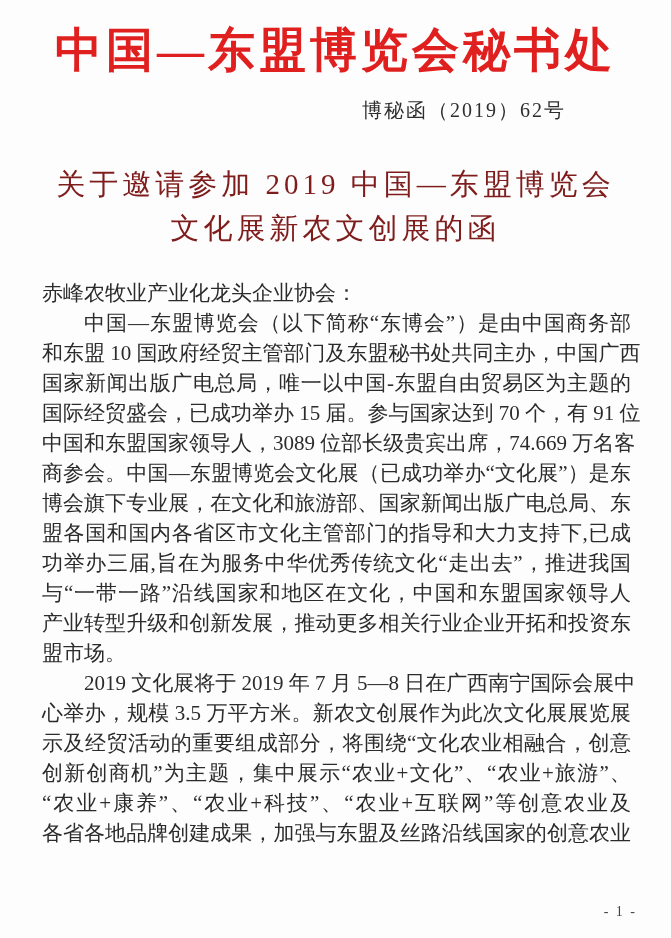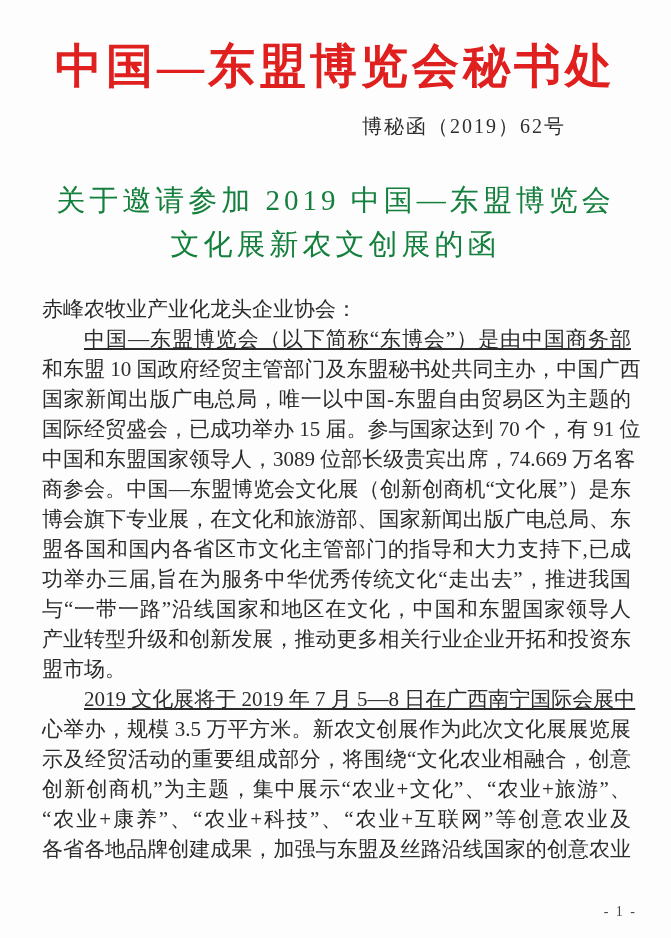--- a/index.html
+++ b/index.html
@@ -11,21 +11,21 @@
     position: relative;
     width: 671px;
     height: 938px;
     margin: 0 auto;
     background: #fdfdfd;
     overflow: hidden;
     font-family: "Liberation Serif", "DejaVu Serif", serif;
     color: #2b2b2b;
   }
   .org-name {
-    padding-top: 32px;
+    padding-top: 16px;
     text-align: center;
     font-size: 47px;
     line-height: 68px;
     font-weight: bold;
     letter-spacing: 4px;
     color: #e01f1f;
     white-space: nowrap;
   }
   .doc-number {
     margin-top: 12px;
@@ -35,40 +35,39 @@
     letter-spacing: 2px;
     color: #2e2e2e;
     white-space: nowrap;
   }
   .doc-title {
     margin-top: 38px;
     text-align: center;
     font-size: 29px;
     line-height: 44px;
     letter-spacing: 4px;
-    color: #15803d;
+    color: #7f1d1d;
   }
   .body-text {
     margin: 28px 40px 0 42px;
     font-size: 21px;
     line-height: 30px;
   }
   .line {
     height: 30px;
     text-align: justify;
     text-align-last: justify;
     white-space: nowrap;
   }
   .line.noj {
     text-align: right;
     text-align-last: left;
   }
   .line.indent {
     text-indent: 2em;
-    text-decoration: underline;
   }
   .page-number {
     position: absolute;
     right: 34px;
     bottom: 18px;
     font-size: 14px;
     letter-spacing: 2px;
     color: #444444;
   }
 </style>
@@ -88,21 +87,21 @@
 
   <div class="body-text">
     <div class="line noj">赤峰农牧业产业化龙头企业协会：</div>
 
     <div>
       <div class="line indent">中国—东盟博览会（以下简称“东博会”）是由中国商务部</div>
       <div class="line">和东盟 10 国政府经贸主管部门及东盟秘书处共同主办，中国广西</div>
       <div class="line">国家新闻出版广电总局，唯一以中国-东盟自由贸易区为主题的</div>
       <div class="line">国际经贸盛会，已成功举办 15 届。参与国家达到 70 个，有 91 位</div>
       <div class="line">中国和东盟国家领导人，3089 位部长级贵宾出席，74.669 万名客</div>
-      <div class="line">商参会。中国—东盟博览会文化展（创新创商机“文化展”）是东</div>
+      <div class="line">商参会。中国—东盟博览会文化展（已成功举办“文化展”）是东</div>
       <div class="line">博会旗下专业展，在文化和旅游部、国家新闻出版广电总局、东</div>
       <div class="line">盟各国和国内各省区市文化主管部门的指导和大力支持下,已成</div>
       <div class="line">功举办三届,旨在为服务中华优秀传统文化“走出去”，推进我国</div>
       <div class="line">与“一带一路”沿线国家和地区在文化，中国和东盟国家领导人</div>
       <div class="line">产业转型升级和创新发展，推动更多相关行业企业开拓和投资东</div>
       <div class="line noj">盟市场。</div>
     </div>
 
     <div>
       <div class="line indent">2019 文化展将于 2019 年 7 月 5—8 日在广西南宁国际会展中</div>

